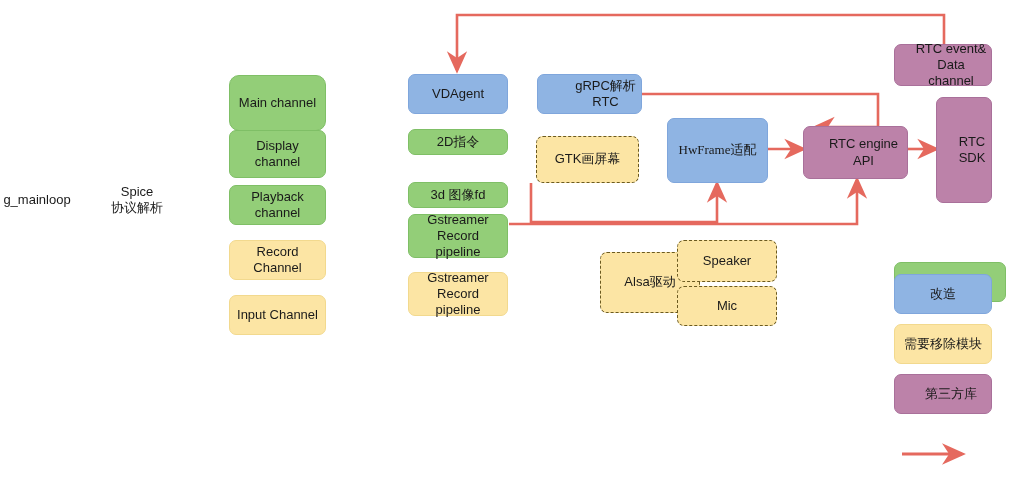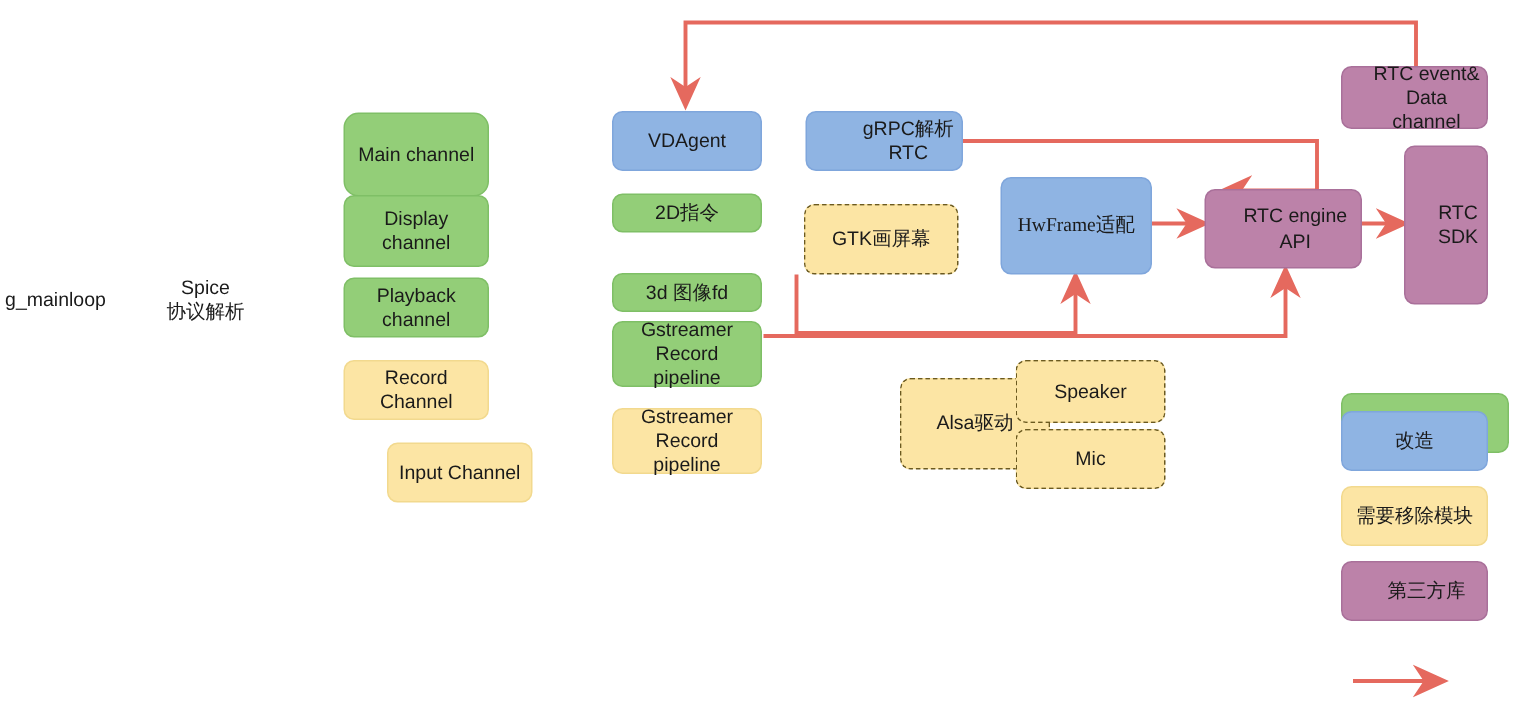--- a/index.html
+++ b/index.html
@@ -58,21 +58,21 @@
   </div>
   <div class="node green" style="left:229px;top:130px;width:97px;height:48px;">
     <span>Display channel</span>
   </div>
   <div class="node green" style="left:229px;top:185px;width:97px;height:40px;">
     <span>Playback channel</span>
   </div>
   <div class="node yellow" style="left:229px;top:240px;width:97px;height:40px;">
     <span>Record Channel</span>
   </div>
-  <div class="node yellow" style="left:229px;top:295px;width:97px;height:40px;margin-left:29px;">
+  <div class="node yellow" style="left:229px;top:295px;width:97px;height:40px;">
     <span>Input Channel</span>
   </div>
 
   <div class="node blue" style="left:408px;top:74px;width:100px;height:40px;">
     <span>VDAgent</span>
   </div>
   <div class="node green" style="left:408px;top:129px;width:100px;height:26px;">
     <span>2D指令</span>
   </div>
   <div class="node green" style="left:408px;top:169px;width:100px;height:26px;margin-top:13px;">

